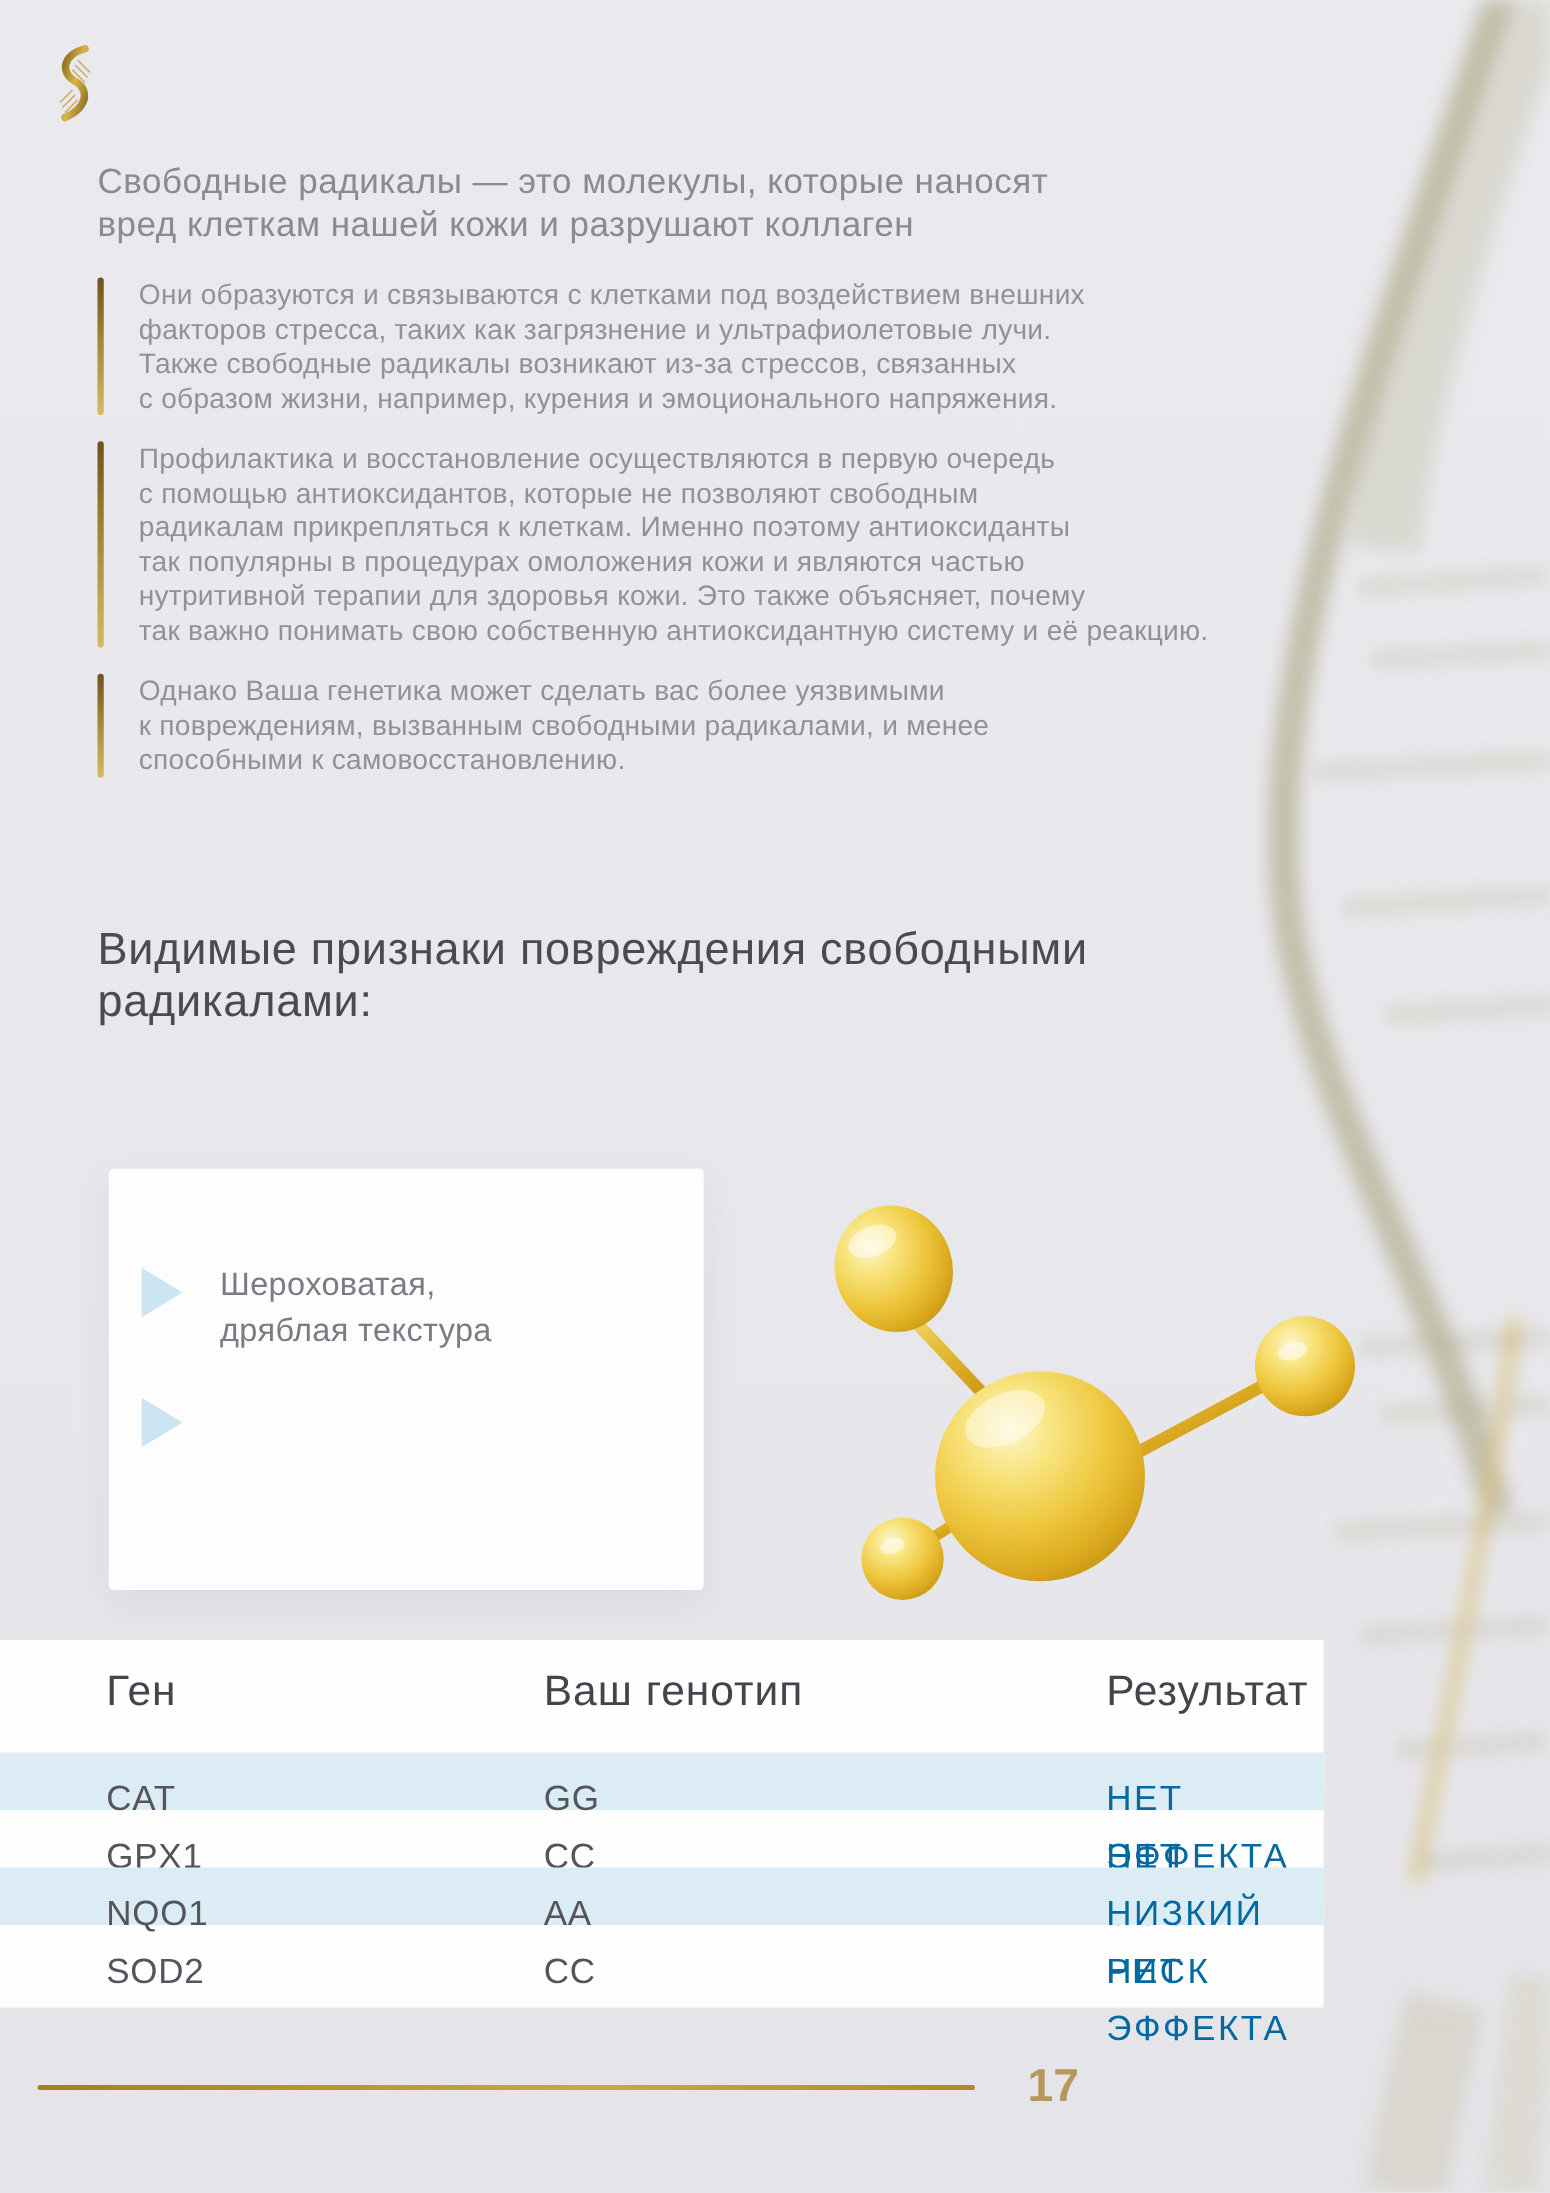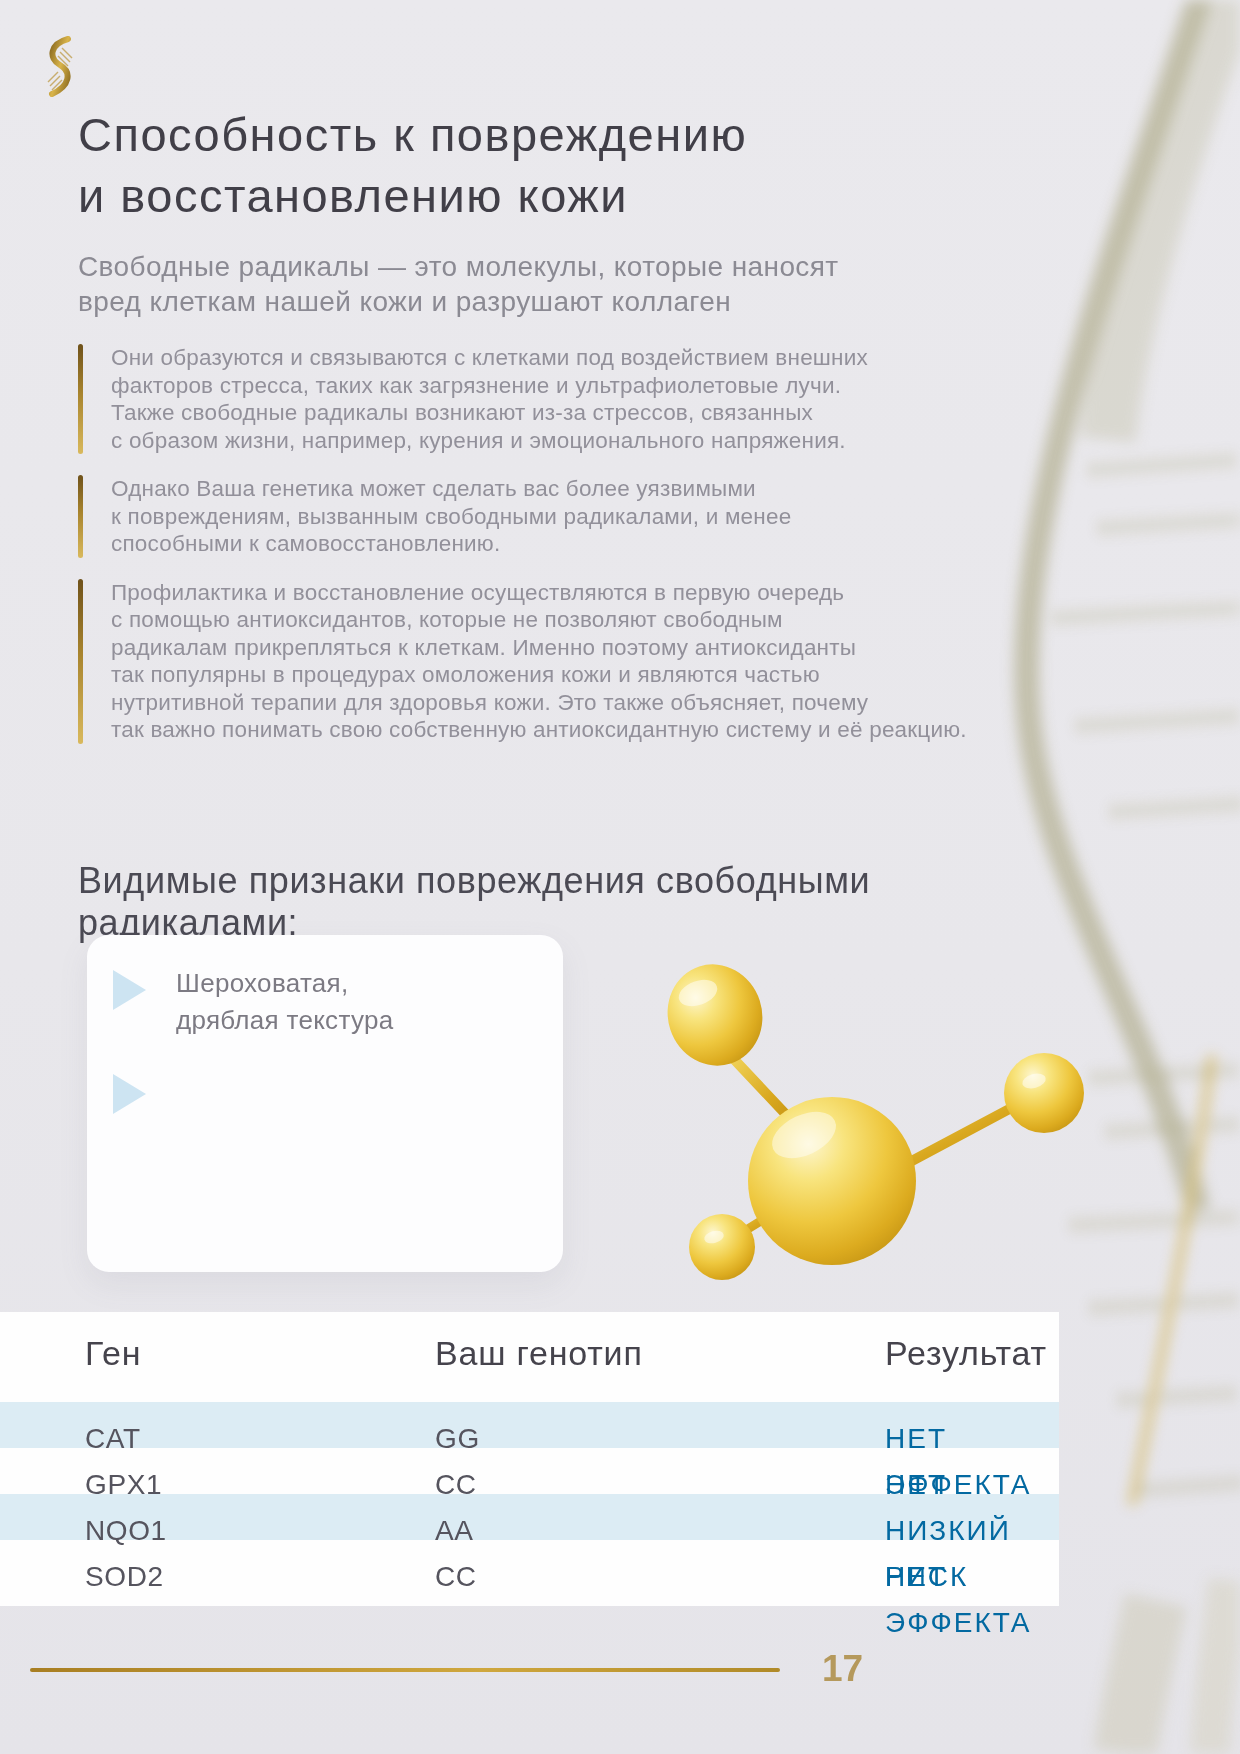--- a/index.html
+++ b/index.html
@@ -21,23 +21,23 @@
   .quote + .quote{margin-top:21px;}
   .quote-bar{flex:none;width:5px;border-radius:3px;
       background:linear-gradient(180deg,#6f521b 0%,#a8842e 45%,#d9b95d 100%);
       margin-right:28px;}
   .quote-text{font-size:22.5px;line-height:27.5px;color:#92909a;
       letter-spacing:.2px;white-space:pre-line;}
   .signs-title{margin-top:116px;font-size:36px;font-weight:300;color:#4b4a54;
       letter-spacing:.6px;}
   
   .card{position:absolute;left:87px;top:935px;width:476px;height:337px;
-      background:#fdfdfe;border-radius:22px;z-index:2;
+      background:#fdfdfe;border-radius:4px;z-index:2;
       box-shadow:0 12px 30px rgba(120,120,140,.10);
-      padding:30px 0 0 26px;box-sizing:border-box;}
+      padding:74px 0 0 26px;box-sizing:border-box;}
   .bullet{display:flex;align-items:flex-start;margin-bottom:30px;}
   .tri{flex:none;width:33px;height:40px;margin:5px 30px 0 0;
       background:#cde4f2;clip-path:polygon(0 0,100% 50%,0 100%);}
   .bullet-text{font-size:26px;line-height:37px;font-weight:300;color:#7c7a83;
       white-space:pre-line;letter-spacing:.3px;}
   
   .molecule{position:absolute;left:590px;top:935px;width:500px;height:355px;z-index:2;}
   
   .table-section{position:absolute;left:0;top:1312px;width:1059px;height:294px;
       background:rgba(255,255,255,.94);z-index:3;}
@@ -97,46 +97,44 @@
       <line x1="20" y1="12" x2="30" y2="22"></line>
       <line x1="18" y1="16" x2="28" y2="26"></line>
       <line x1="16" y1="20" x2="26" y2="30"></line>
       <line x1="16" y1="36" x2="6" y2="46"></line>
       <line x1="18" y1="40" x2="8" y2="50"></line>
       <line x1="20" y1="44" x2="10" y2="54"></line>
     </g>
   </svg>
 
   <div class="content">
-    <h1 class="h1">Способность к повреждению
-и восстановлению кожи</h1>
     <div class="subtitle">Свободные радикалы — это молекулы, которые наносят
 вред клеткам нашей кожи и разрушают коллаген</div>
 
     <div class="quote">
       <div class="quote-bar"></div>
       <div class="quote-text">Они образуются и связываются с клетками под воздействием внешних
 факторов стресса, таких как загрязнение и ультрафиолетовые лучи.
 Также свободные радикалы возникают из-за стрессов, связанных
 с образом жизни, например, курения и эмоционального напряжения.</div>
-    </div>
-    <div class="quote">
-      <div class="quote-bar"></div>
-      <div class="quote-text">Однако Ваша генетика может сделать вас более уязвимыми
-к повреждениям, вызванным свободными радикалами, и менее
-способными к самовосстановлению.</div>
     </div>
     <div class="quote">
       <div class="quote-bar"></div>
       <div class="quote-text">Профилактика и восстановление осуществляются в первую очередь
 с помощью антиоксидантов, которые не позволяют свободным
 радикалам прикрепляться к клеткам. Именно поэтому антиоксиданты
 так популярны в процедурах омоложения кожи и являются частью
 нутритивной терапии для здоровья кожи. Это также объясняет, почему
 так важно понимать свою собственную антиоксидантную систему и её реакцию.</div>
+    </div>
+    <div class="quote">
+      <div class="quote-bar"></div>
+      <div class="quote-text">Однако Ваша генетика может сделать вас более уязвимыми
+к повреждениям, вызванным свободными радикалами, и менее
+способными к самовосстановлению.</div>
     </div>
 
     <div class="signs-title">Видимые признаки повреждения свободными радикалами:</div>
   </div>
 
   <div class="card">
     <div class="bullet">
       <div class="tri"></div>
       <div class="bullet-text">Шероховатая,
 дряблая текстура</div>

